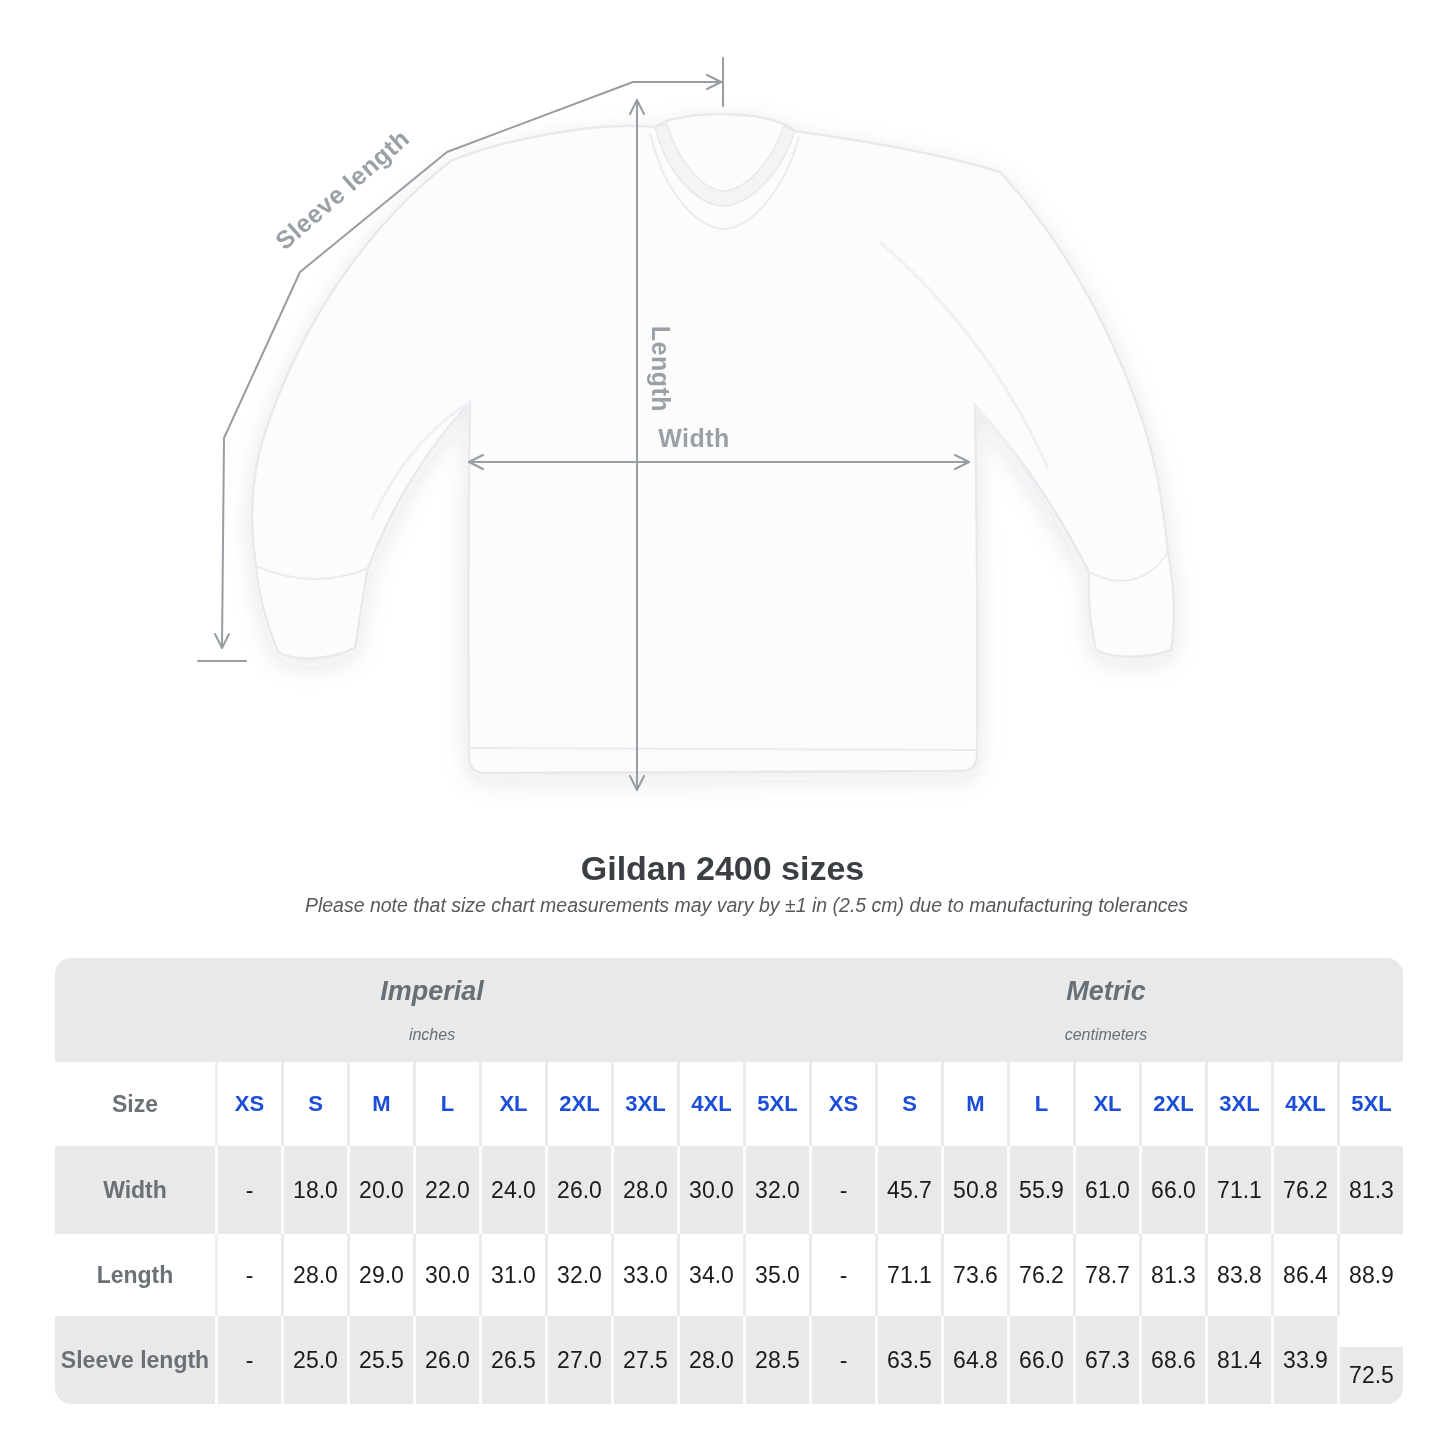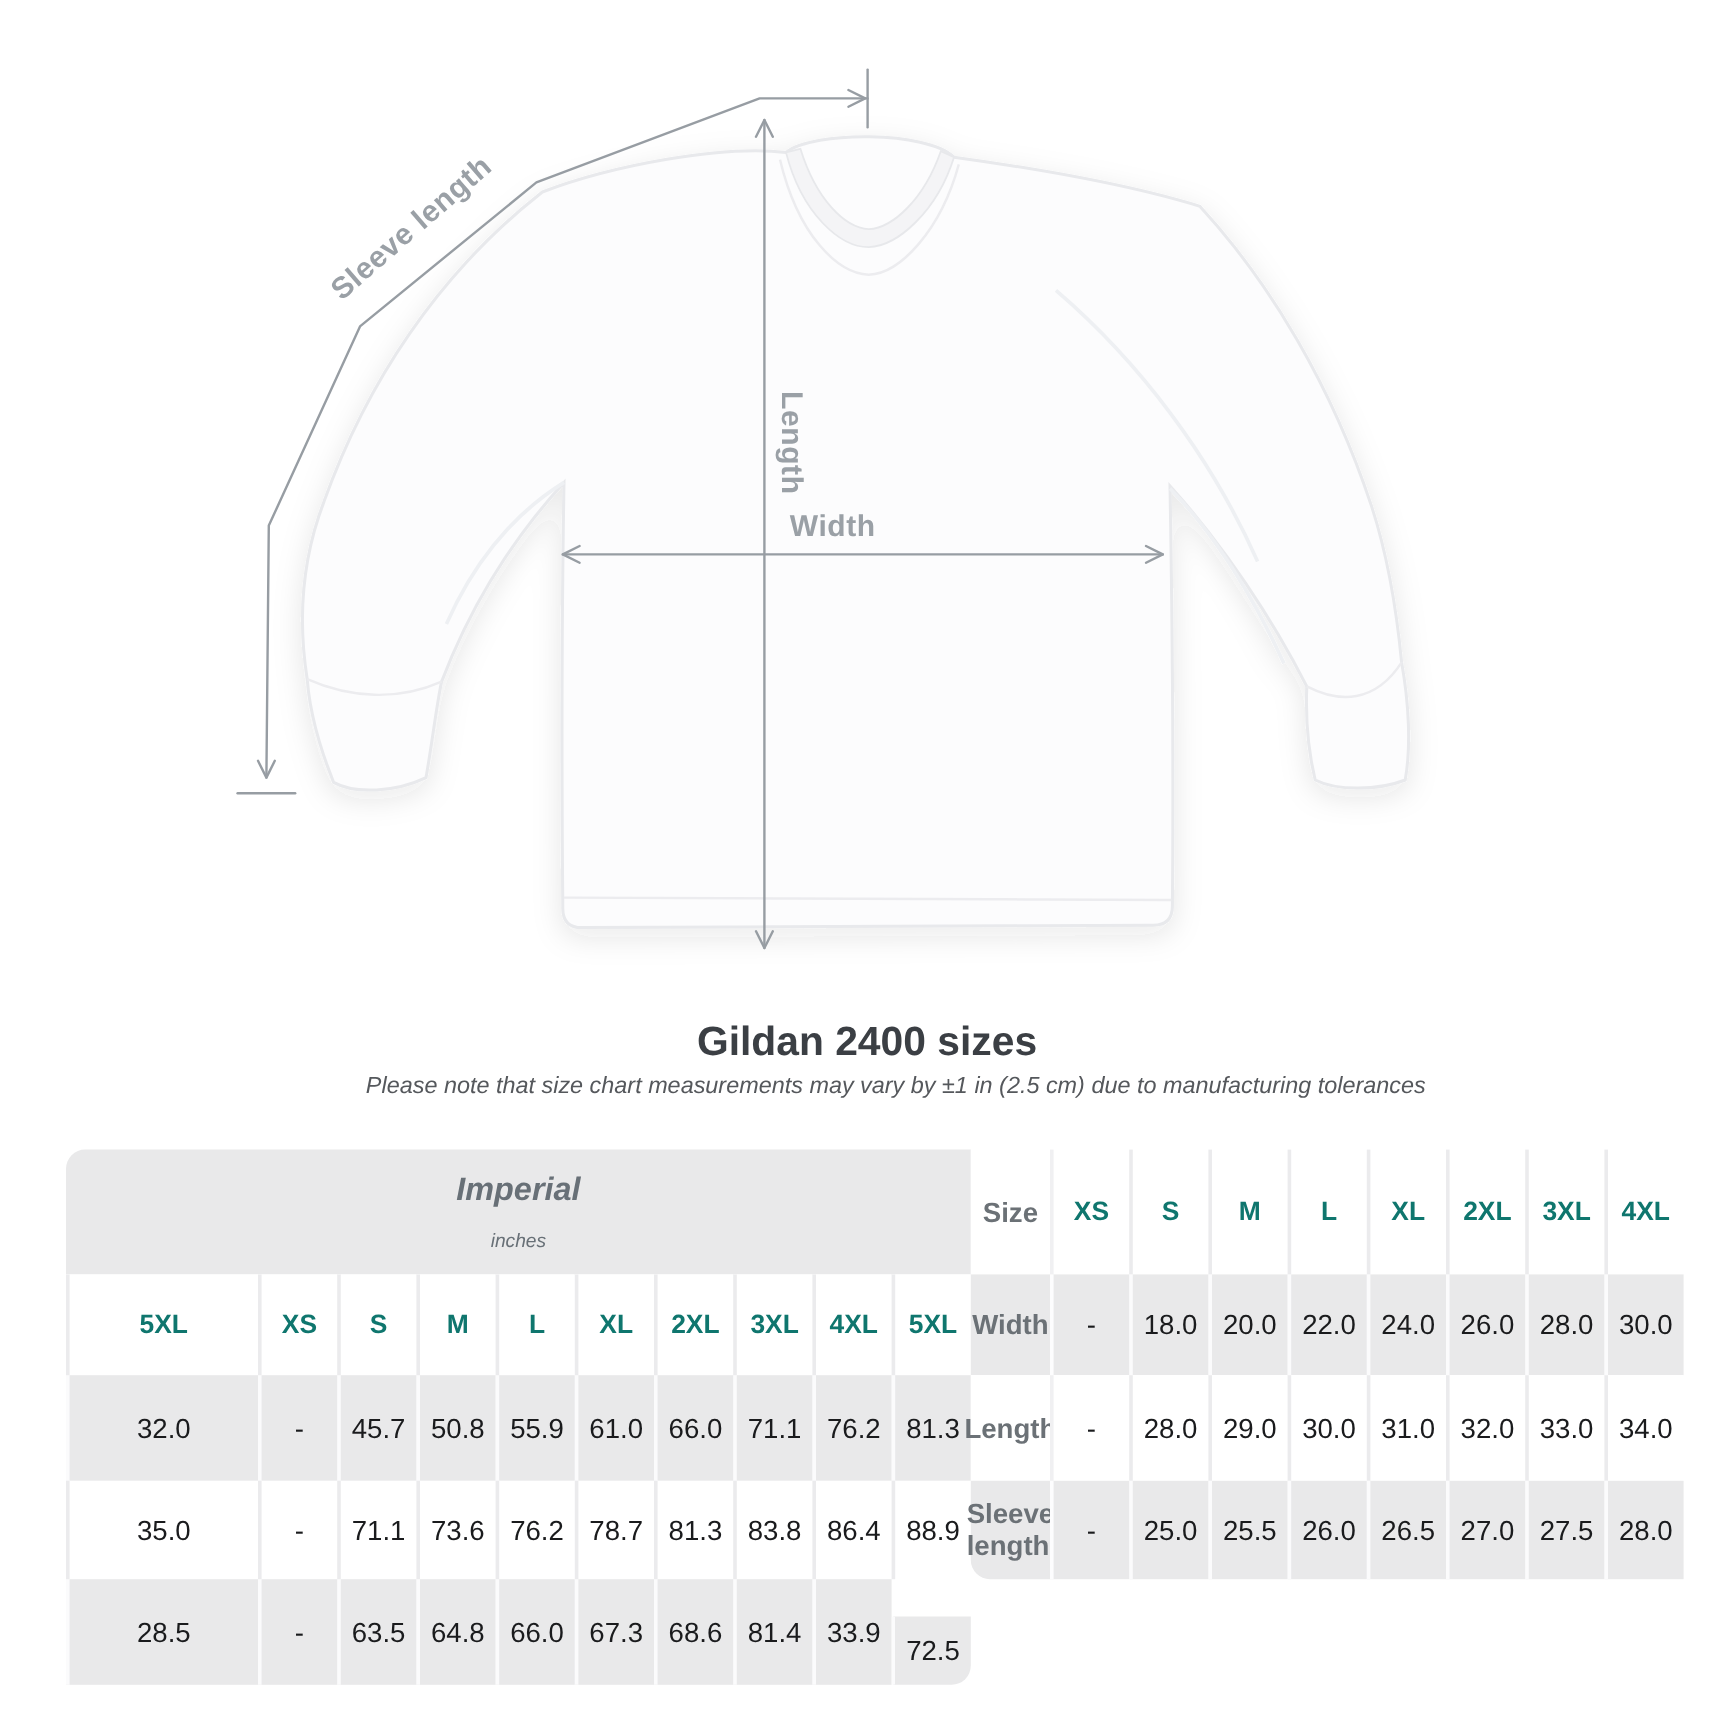--- a/index.html
+++ b/index.html
@@ -37,21 +37,21 @@
     background:#e9e9ea;flex-direction:column;gap:19px;
     color:#687077;
   }
   .uband .u-main{font-size:27px;font-weight:bold;font-style:italic;}
   .uband .u-sub{font-size:16px;font-style:italic;}
   .uband.left{grid-column:1 / span 10;grid-row:1;border-radius:16px 0 0 0;}
   .uband.right{grid-column:11 / span 9;grid-row:1;border-radius:0 16px 0 0;}
   .rw{background:#ffffff;}
   .rg{background:#e9e9ea;}
   .lbl{font-size:23px;font-weight:bold;color:#6b7176;}
-  .sz{font-size:22px;font-weight:bold;color:#0f766e;}
+  .sz{font-size:22px;font-weight:bold;color:#1d4ed8;}
   .val{font-size:23px;color:#1a1b1d;}
   .rw.d{border-left:3px solid #ebebed;}
   .rg.d{border-left:3px solid #fbfbfc;}
   .first-data{border-left-width:9px;}
   .rw.first-data{border-left-color:#f0f0f2;}
   .rg.first-data{border-left-color:#fdfdfe;}
   .metric-first{border-left-width:6px;}
   .bl-last{border-radius:0 0 0 16px;}
   .br-last{border-radius:0 0 16px 0;margin-top:31px;}
 </style>
@@ -129,20 +129,24 @@
     <text class="meas-label" x="694" y="447" text-anchor="middle">Width</text>
   </svg>
 
   <div class="chart-title">Gildan 2400 sizes</div>
   <div class="chart-subtitle">Please note that size chart measurements may vary by ±1 in (2.5 cm) due to manufacturing tolerances</div>
 
   <div class="size-table" id="size-table">
     <div class="cell uband left">
       <div class="u-main">Imperial</div>
       <div class="u-sub">inches</div>
+    </div>
+    <div class="cell uband right">
+      <div class="u-main">Metric</div>
+      <div class="u-sub">centimeters</div>
     </div>
 
   <div class="cell rw lbl">Size</div>
       <div class="cell rw sz d first-data">XS</div>
       <div class="cell rw sz d">S</div>
       <div class="cell rw sz d">M</div>
       <div class="cell rw sz d">L</div>
       <div class="cell rw sz d">XL</div>
       <div class="cell rw sz d">2XL</div>
       <div class="cell rw sz d">3XL</div>

